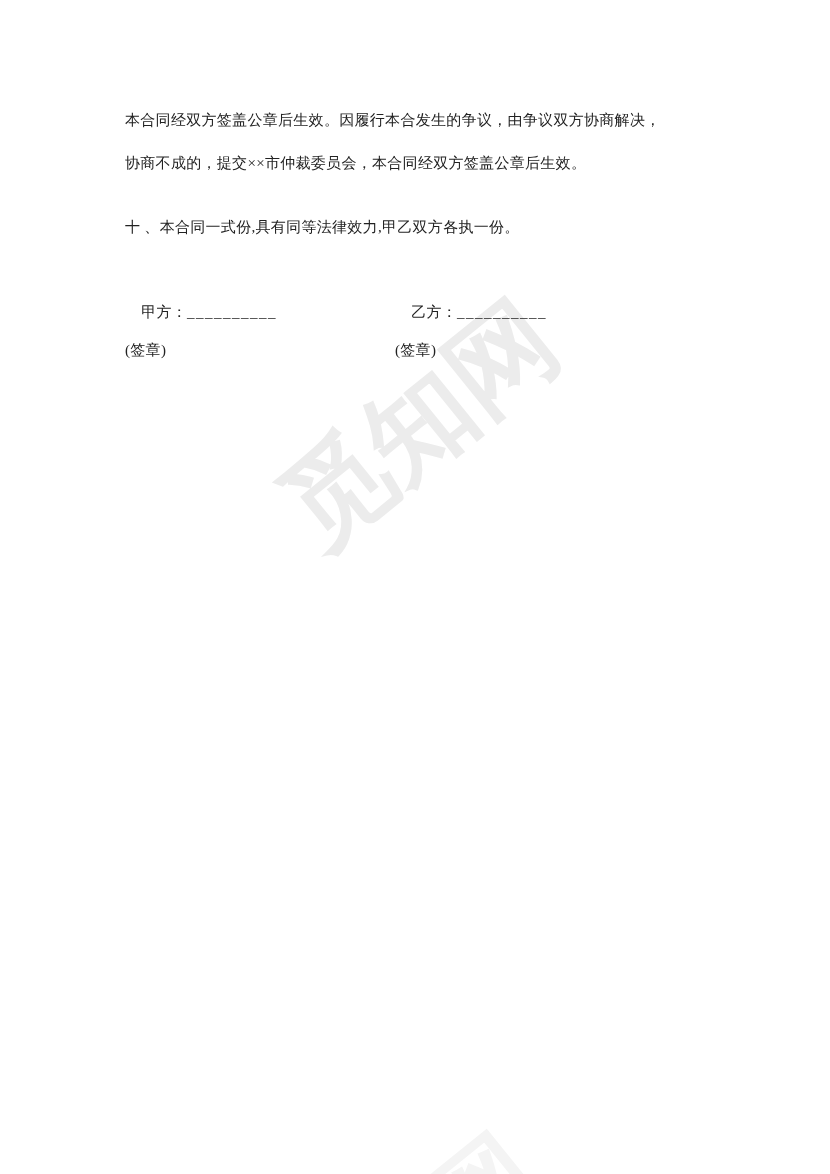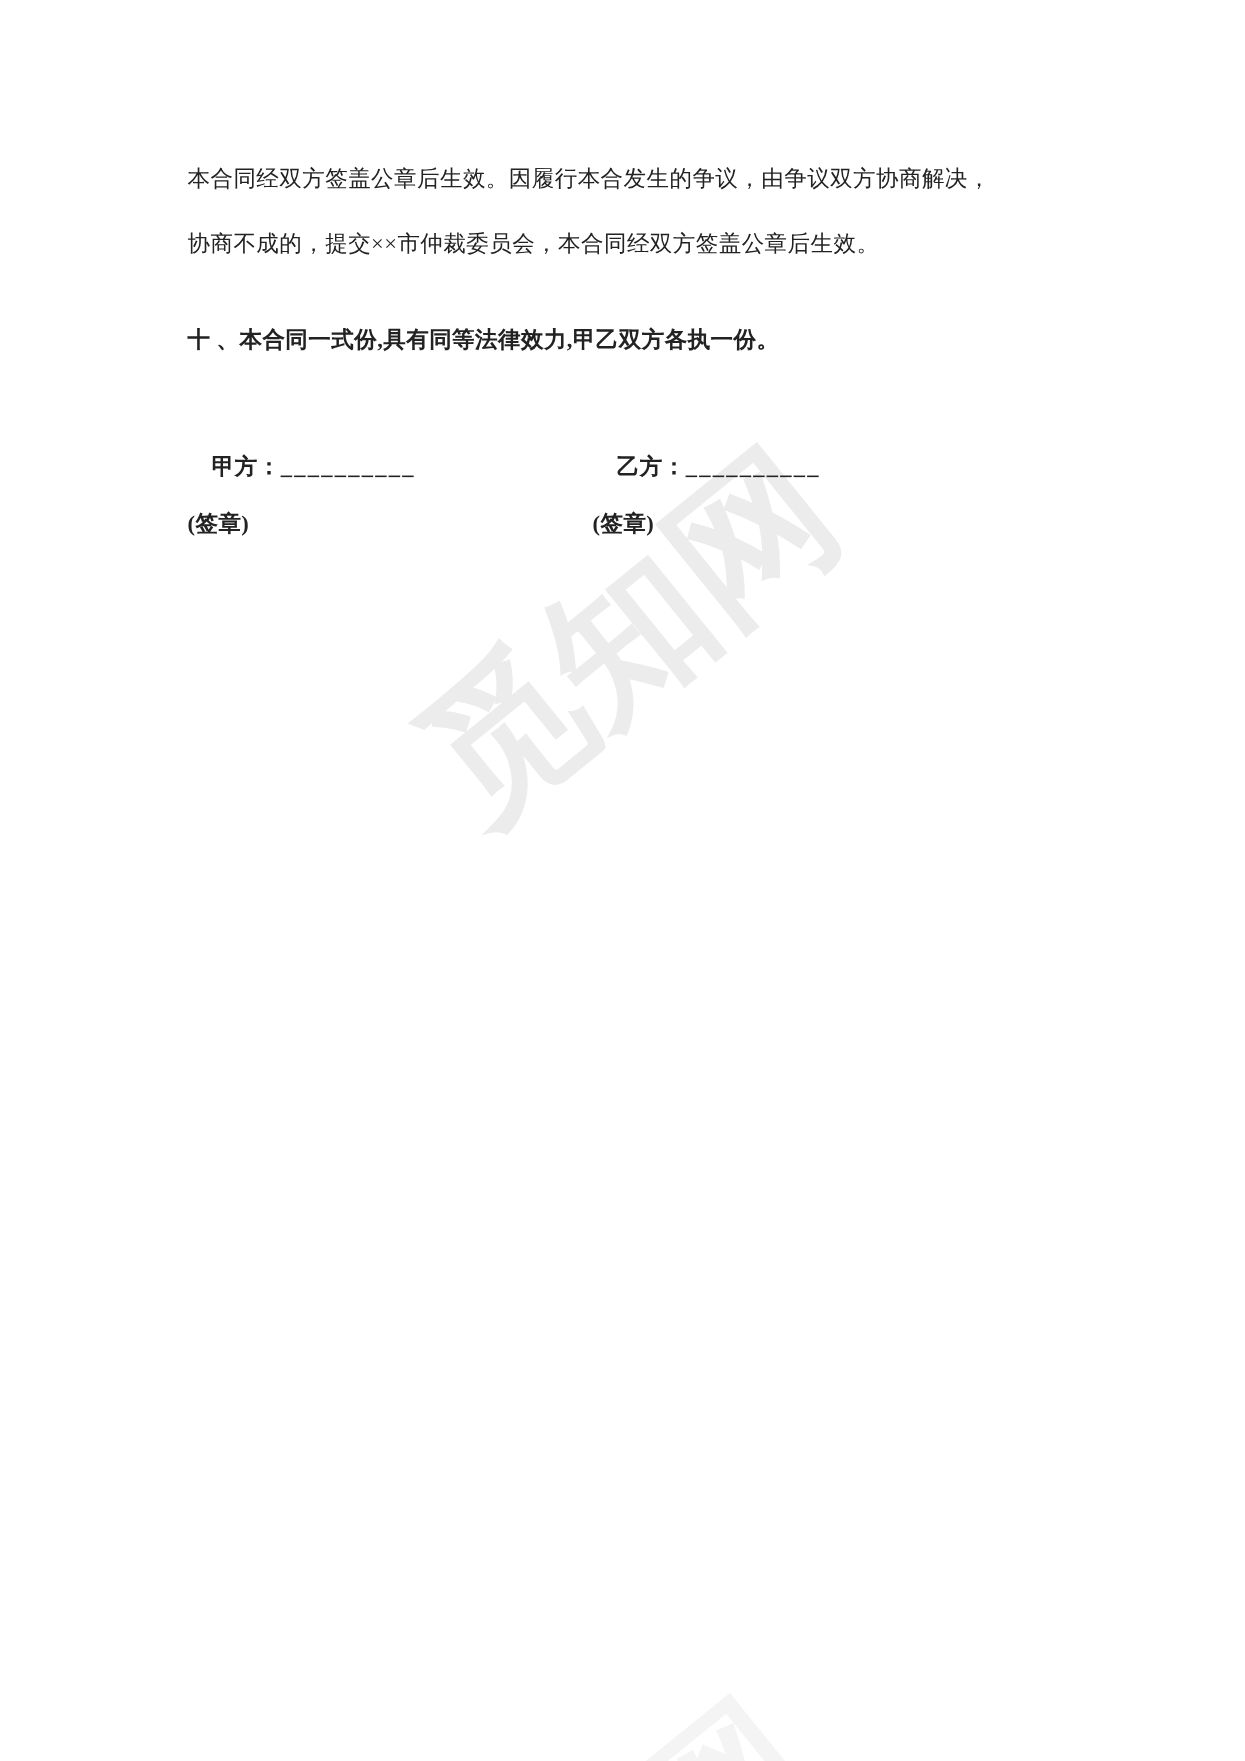--- a/index.html
+++ b/index.html
@@ -18,21 +18,21 @@
   }
   .line {
     position: absolute;
     left: 125px;
     font-size: 15px;
     line-height: 24px;
     letter-spacing: 0.3px;
     white-space: pre;
     z-index: 2;
   }
-  .bold { font-weight: bold; }
+  .bold { font-weight: normal; }
   .col-b { left: 395px; }
   .blank { letter-spacing: 1.5px; }
   .watermark {
     position: absolute;
     z-index: 1;
     font-family: "DejaVu Sans", "Liberation Sans", sans-serif;
     font-weight: bold;
     font-size: 105px;
     line-height: 105px;
     white-space: nowrap;

